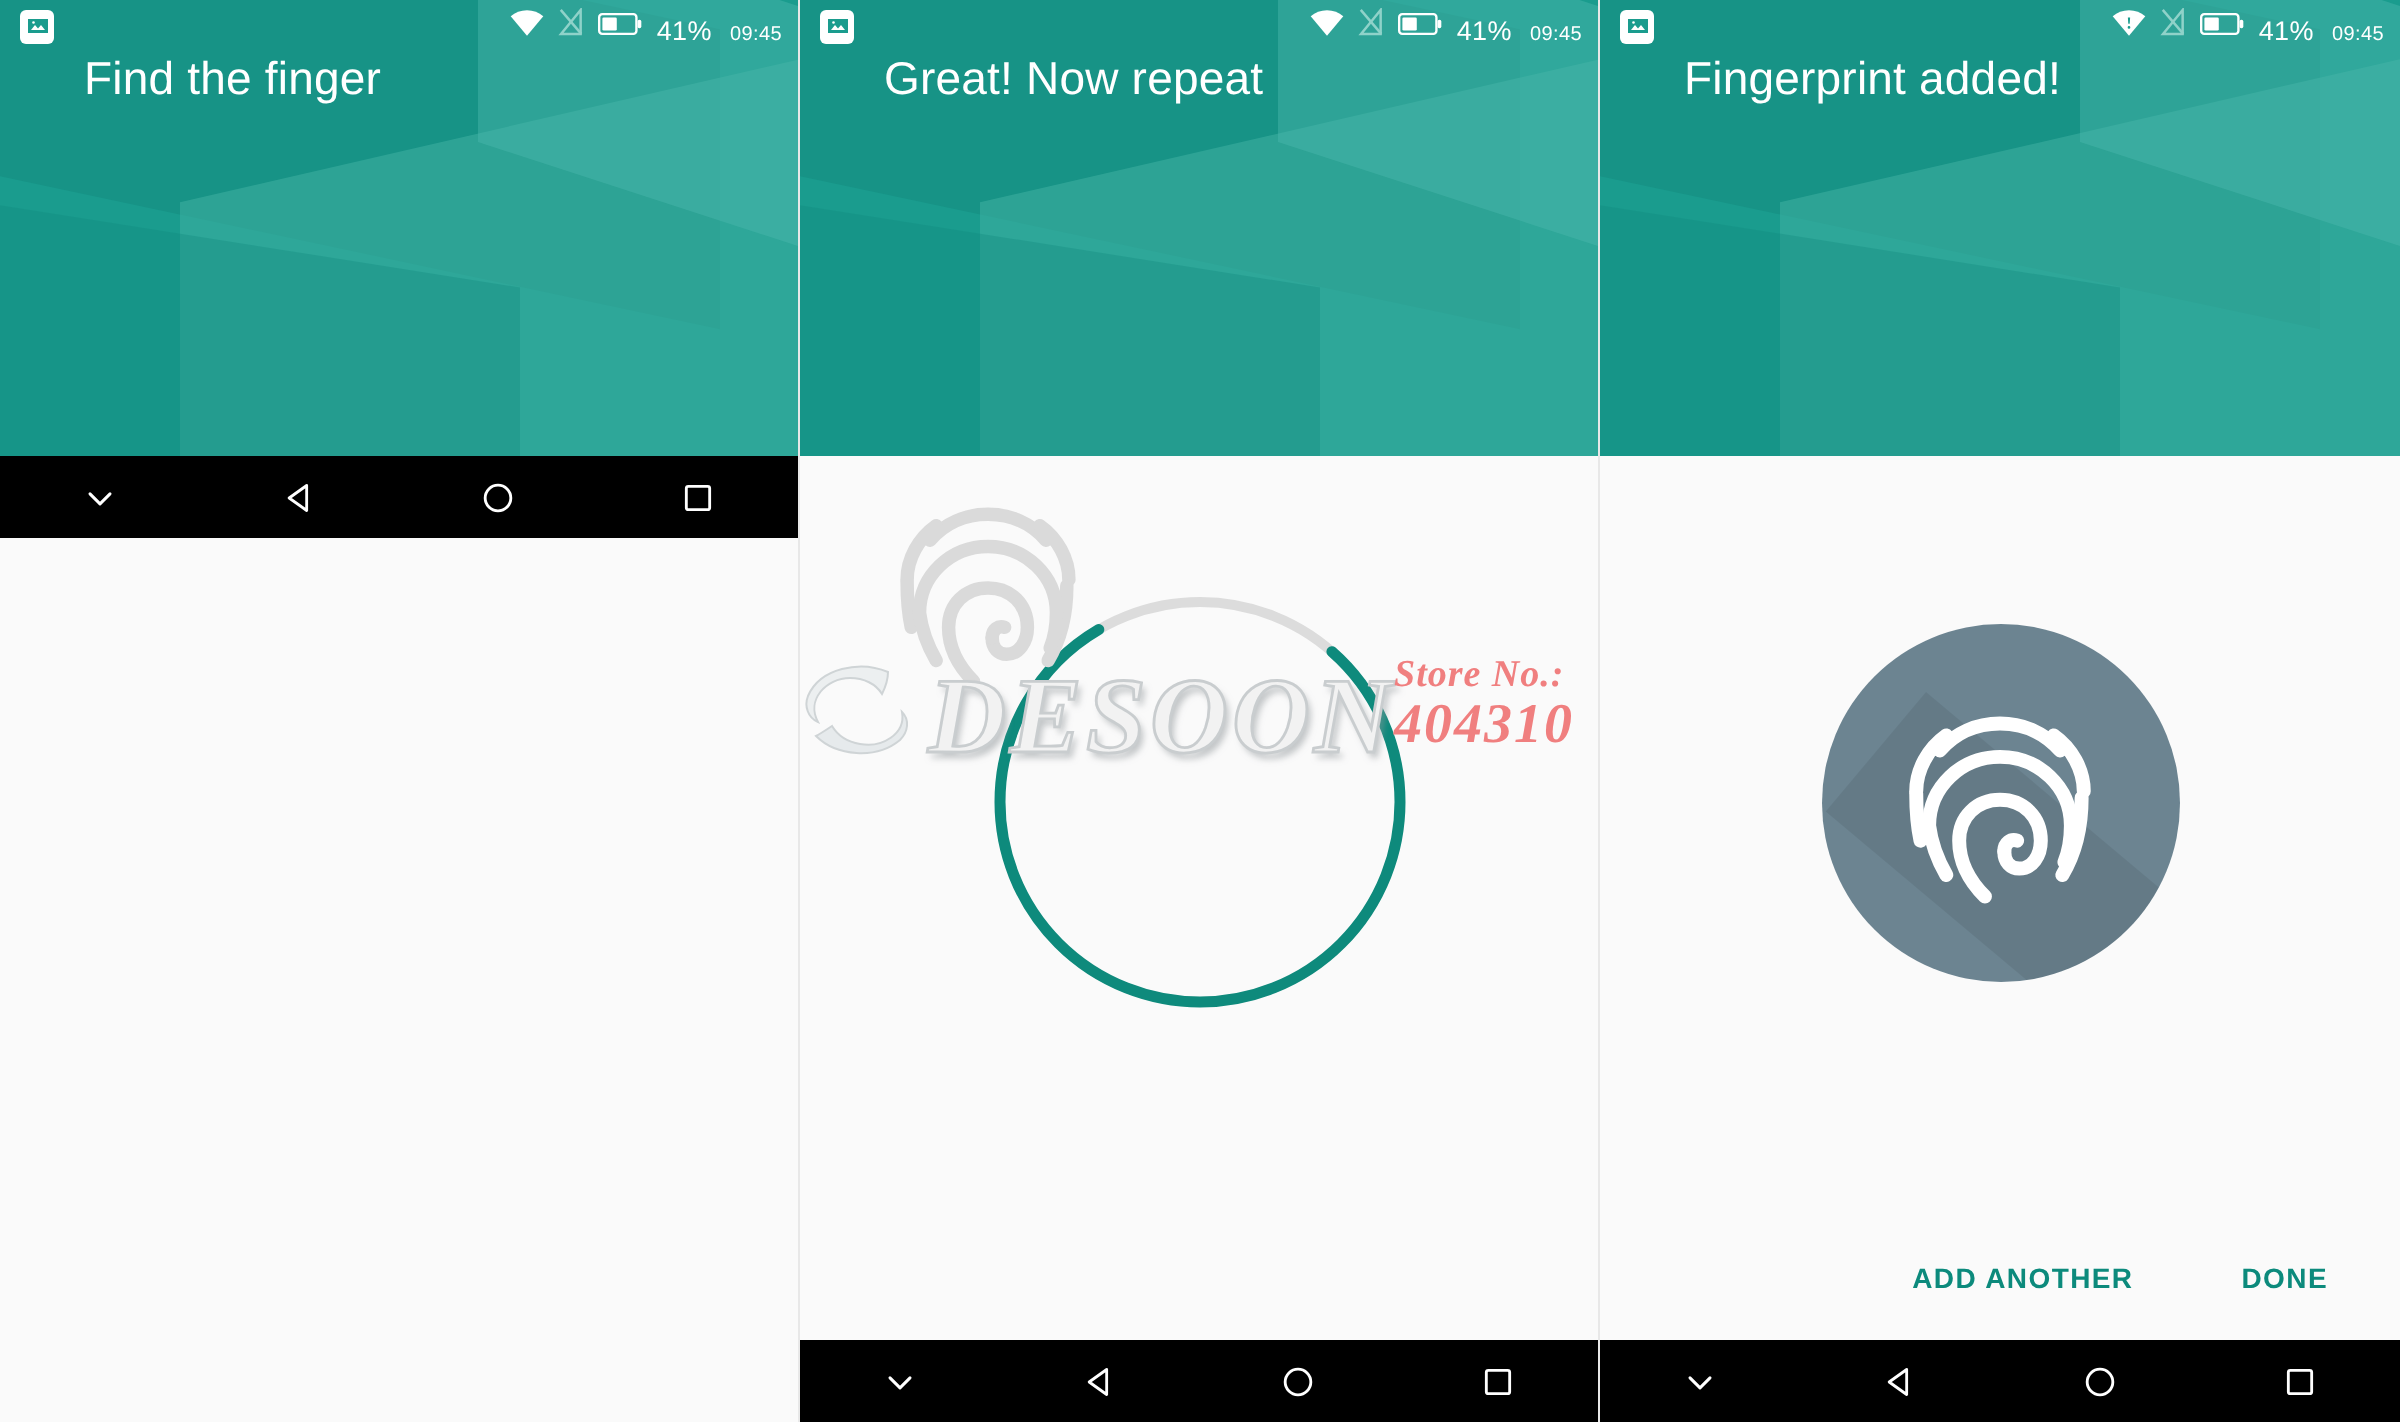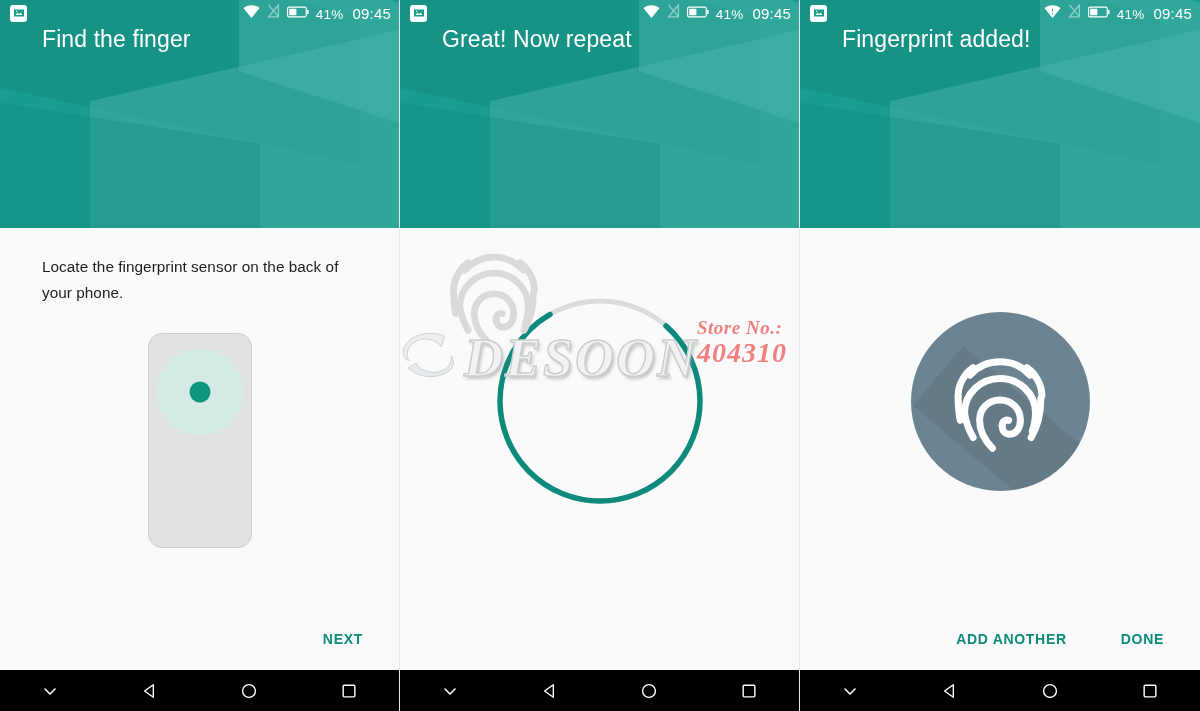--- a/index.html
+++ b/index.html
@@ -67,21 +67,21 @@
   .img-badge {
     width: 17px; height: 17px; border-radius: 3px;
     background: #ffffff;
     display: flex; align-items: center; justify-content: center;
   }
   .sb-text {
     font-size: 13.5px; letter-spacing: .2px; color: #ffffff;
     font-family: "Liberation Sans", sans-serif;
   }
   .sb-pct { font-size: 13.5px; }
-  .sb-time { font-size: 15px; margin-left: 2px; }
+  .sb-time { font-size: 10px; margin-left: 2px; }
 
   
   .title {
     position: relative; z-index: 3;
     margin-top: auto;
     padding: 0 0 22px 42px;
     color: #ffffff;
     font-size: 23px;
     font-weight: 400;
     letter-spacing: .1px;
@@ -203,21 +203,21 @@
     font-weight: bold;
     font-size: 54px;
     letter-spacing: 2px;
     color: #f2f2f2;
     -webkit-text-stroke: 1.4px #c9cdcf;
     text-shadow: 2px 3px 3px rgba(150,155,158,.55);
     line-height: 1;
   }
   .wm-swoosh { margin-right: 2px; }
   .wm-store {
-    position: absolute; left: 297px; top: 0;
+    position: absolute; left: 297px; top: 10px;
     color: #f07f7f;
     font-family: "Liberation Serif", serif;
     font-style: italic;
     font-weight: bold;
     line-height: 1.05;
   }
   .wm-store .l1 { font-size: 19px; letter-spacing: .5px; }
   .wm-store .l2 { font-size: 28px; letter-spacing: 1px; }
 </style>
 </head>
@@ -264,32 +264,20 @@
               </svg>
           </span>
           <span class="sb-text sb-pct">41%</span>
           <span class="sb-text sb-time">09:45</span>
         </div>
       </div>
 
       <div class="title">Find the finger</div>
     </div>
 
-    <div class="body">
-      <div class="desc">Locate the fingerprint sensor on the back of your phone.</div>
-      <div class="art">
-        <div class="phone">
-          <div class="sensor-halo"></div>
-          <div class="sensor-dot"></div>
-        </div>
-      </div>
-      <div class="actions">
-        <button class="action-btn">NEXT</button>
-      </div>
-    </div>
 
     <div class="navbar">
       <div class="nav-btn">
         <svg width="20" height="20" viewBox="0 0 24 24">
             <path fill="none" stroke="#ffffff" stroke-width="1.8" stroke-linecap="round" stroke-linejoin="round" d="M6 9.5l6 6 6-6"></path>
           </svg>
       </div>
       <div class="nav-btn">
         <svg width="20" height="20" viewBox="0 0 24 24">
             <path fill="none" stroke="#ffffff" stroke-width="1.7" stroke-linejoin="round" d="M16 4.5L5.5 12 16 19.5z"></path>

